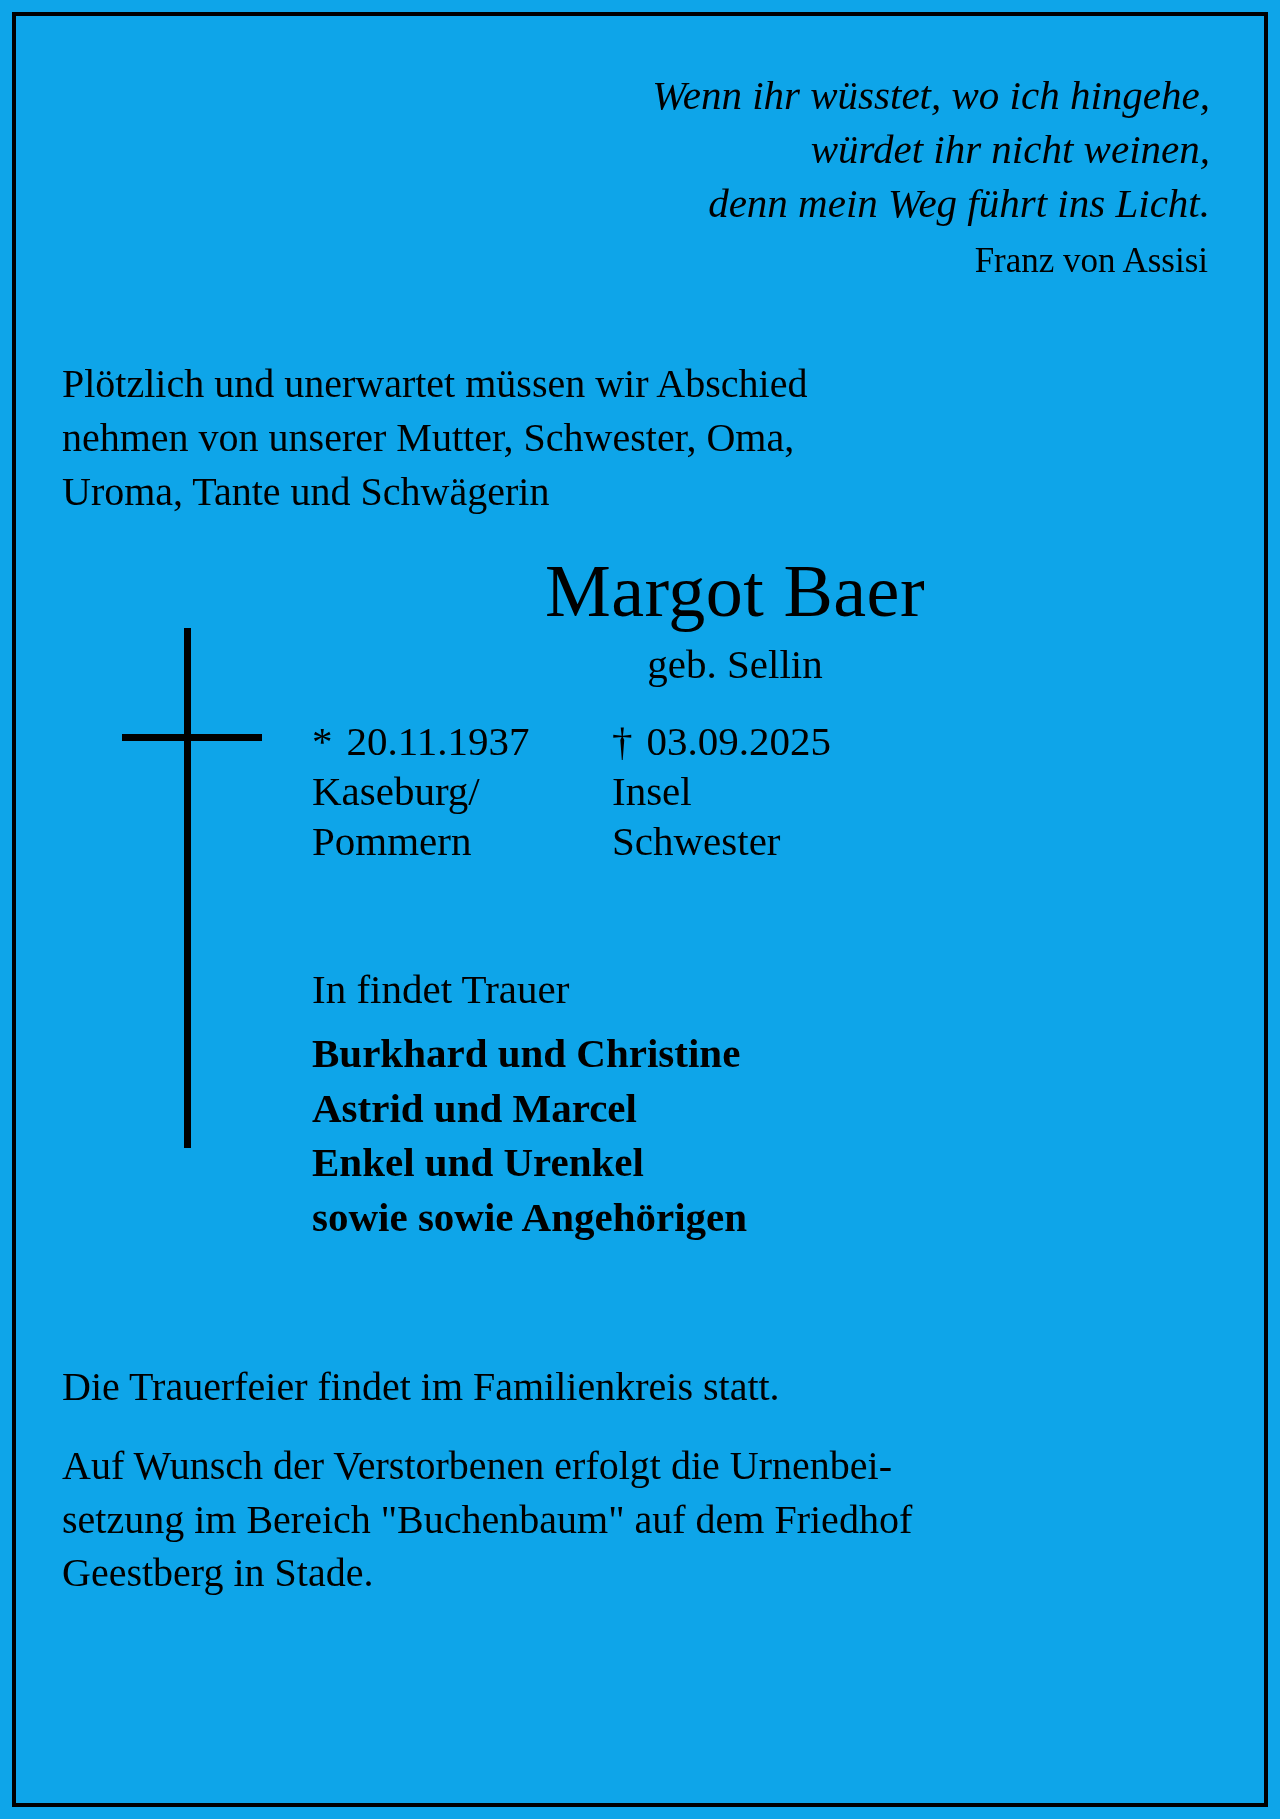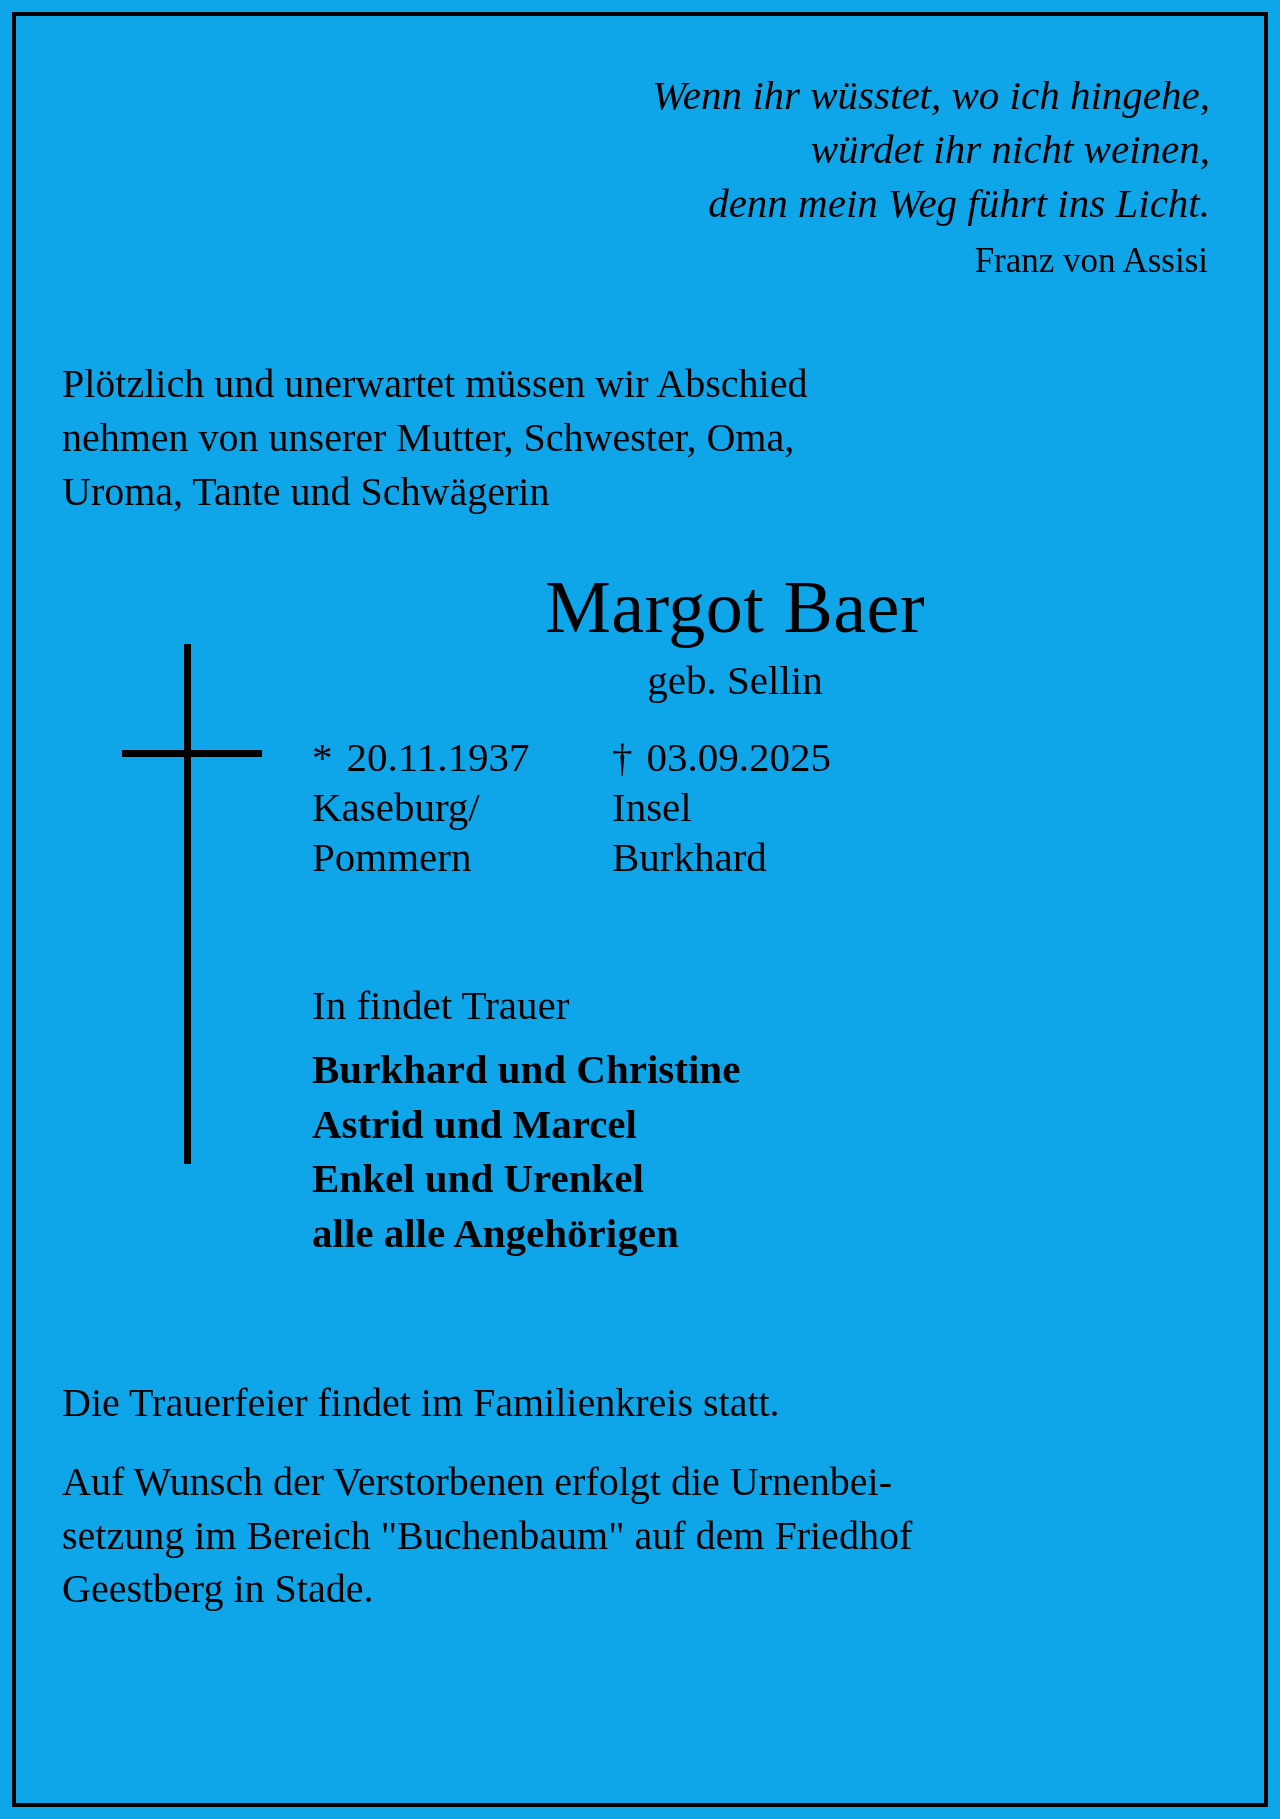--- a/index.html
+++ b/index.html
@@ -63,21 +63,21 @@
     text-align-last: left;
   }
   .intro .l {
     display: block;
     white-space: nowrap;
   }
 
   
   .main {
     position: relative;
-    margin-top: 48px;
+    margin-top: 32px;
     min-height: 740px;
   }
 
   .cross {
     position: absolute;
     left: 60px;
     top: 76px;
     width: 140px;
     height: 520px;
   }
@@ -203,30 +203,30 @@
 
         <div class="dates">
           <div class="col birth">
             <span class="row"><span class="sym">*</span><span>20.11.1937</span></span>
             <span class="row">Kaseburg/</span>
             <span class="row">Pommern</span>
           </div>
           <div class="col death">
             <span class="row"><span class="sym">†</span><span>03.09.2025</span></span>
             <span class="row">Insel</span>
-            <span class="row">Burkhard</span>
+            <span class="row">Schwester</span>
           </div>
         </div>
 
         <div class="mourning">
           <span class="lead">In findet Trauer</span>
           <span class="fam">Burkhard und Christine</span>
           <span class="fam">Astrid und Marcel</span>
           <span class="fam">Enkel und Urenkel</span>
-          <span class="fam">alle alle Angehörigen</span>
+          <span class="fam">sowie sowie Angehörigen</span>
         </div>
 
       </div>
     </div>
 
     <div class="footer">
       <p>
         <span class="l">Die Trauerfeier findet im Familienkreis statt.</span>
       </p>
       <p>

